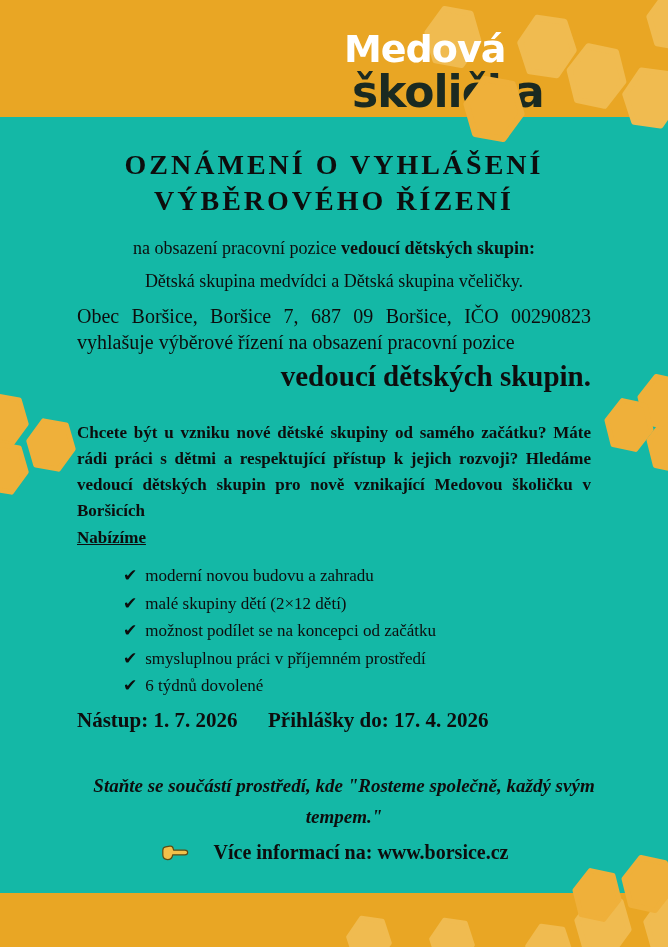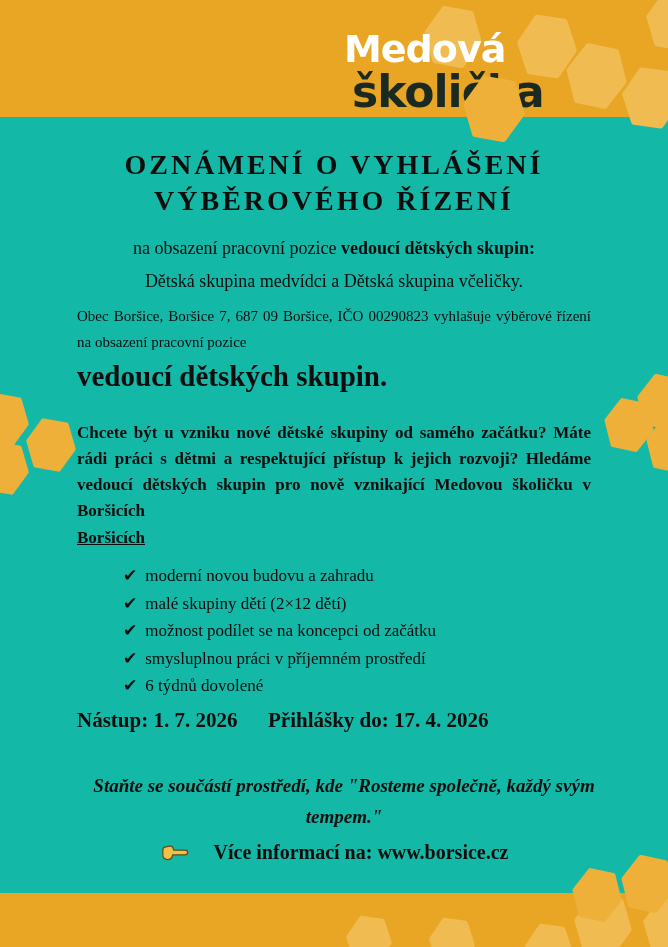--- a/index.html
+++ b/index.html
@@ -24,22 +24,22 @@
   
   .logo-line{position:absolute;font-family:"DejaVu Sans","Liberation Sans",sans-serif;font-weight:700;letter-spacing:-1px;line-height:1;}
   .logo-line.l1{left:344px;top:30px;font-size:38px;color:var(--logo-light,#ffffff);}
   .logo-line.l2{left:352px;top:70px;font-size:44px;color:var(--logo-dark,#1B2A21);}
   
   .col{position:absolute;left:77px;width:514px;}
   .title{top:147px;text-align:center;font-weight:700;font-size:28px;line-height:36px;letter-spacing:3px;}
   .sub1{top:238px;text-align:center;font-size:18px;}
   .sub1 b{font-weight:700;}
   .sub2{top:271px;text-align:center;font-size:18px;}
-  .para1{top:303px;font-size:15px;line-height:26px;text-align:justify;}
-  .h2{top:360px;text-align:left;font-weight:700;font-size:29px;}
+  .para1{top:303px;font-size:20px;line-height:26px;text-align:justify;}
+  .h2{top:360px;text-align:right;font-weight:700;font-size:29px;}
   .para2{top:420px;font-size:17px;line-height:26px;font-weight:700;text-align:justify;}
   .offer-h{top:528px;font-size:17px;font-weight:700;text-decoration:underline;}
   .offer-list{top:556px;list-style:none;margin:6px;padding:0 0 0 40px;font-size:17px;}
   .offer-list li{line-height:27.5px;}
   .offer-list .chk{display:inline-block;margin-right:8px;font-family:"DejaVu Sans",sans-serif;}
   .dates{top:708px;font-size:21px;font-weight:700;height:22px;}
   .dates .deadline{position:absolute;left:191px;top:0;}
   .quote{top:770px;text-align:center;font-size:19px;line-height:31px;font-weight:700;font-style:italic;margin-left:10px;}
   .info{top:841px;text-align:center;font-size:20px;font-weight:700;}
   .info .row{display:inline-flex;align-items:center;gap:24px;}
@@ -110,21 +110,21 @@
   <div class="col sub2">Dětská skupina medvídci a Dětská skupina včeličky.</div>
 
   <div class="col sub1"><span>na obsazení pracovní pozice </span><b>vedoucí dětských skupin:</b></div>
 
   <div class="col para1">Obec Boršice, Boršice 7, 687 09 Boršice, IČO 00290823 vyhlašuje výběrové řízení na obsazení pracovní pozice</div>
 
   <div class="col h2">vedoucí dětských skupin.</div>
 
   <div class="col para2">Chcete být u vzniku nové dětské skupiny od samého začátku? Máte rádi práci s dětmi a respektující přístup k jejich rozvoji? Hledáme vedoucí dětských skupin pro nově vznikající Medovou školičku v Boršicích</div>
 
-  <div class="col offer-h">Boršicích</div>
+  <div class="col offer-h">Nabízíme</div>
 
   <ul class="col offer-list">
     <li><span class="chk">✔</span><span>moderní novou budovu a zahradu</span></li>
     <li><span class="chk">✔</span><span>malé skupiny dětí (2×12 dětí)</span></li>
     <li><span class="chk">✔</span><span>možnost podílet se na koncepci od začátku</span></li>
     <li><span class="chk">✔</span><span>smysluplnou práci v příjemném prostředí</span></li>
     <li><span class="chk">✔</span><span>6 týdnů dovolené</span></li>
   </ul>
 
   <div class="col dates">

